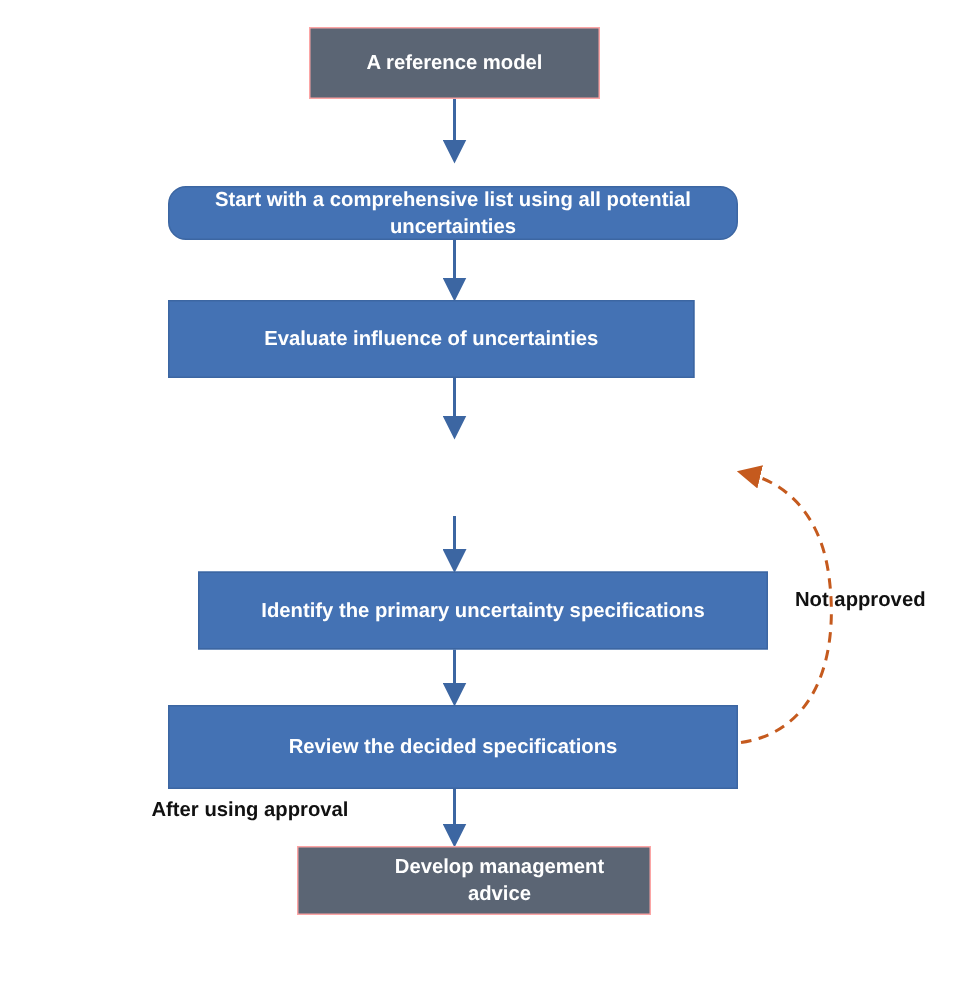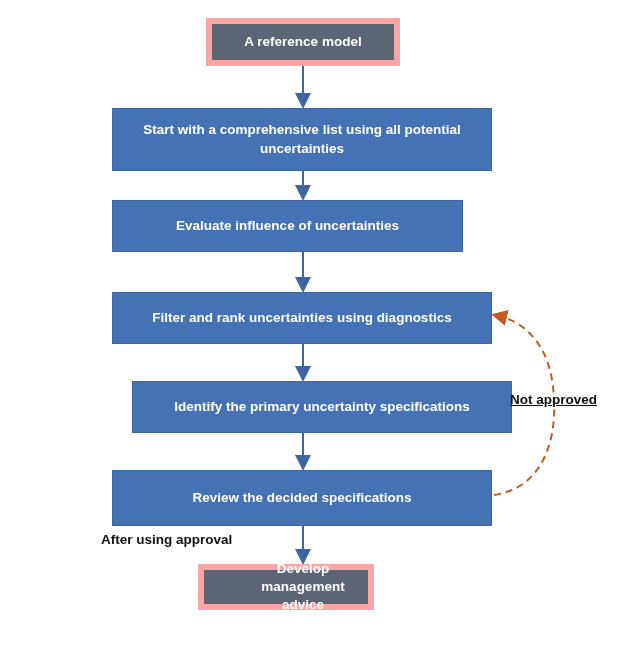--- a/index.html
+++ b/index.html
@@ -28,21 +28,21 @@
     justify-content: center;
     text-align: center;
     color: #ffffff;
     font-weight: bold;
     font-size: 13.5px;
     line-height: 1.35;
     padding: 4px 10px;
   }
   .node.gray {
     background: #5b6574;
-    border: 6px solid #fca5a5;
+    border: 1px solid #fca5a5;
   }
   .node.blue {
     background: #4472b4;
     border: 1px solid #3c66a2;
   }
   .label {
     position: absolute;
     font-size: 13.5px;
     font-weight: bold;
     color: #111111;
@@ -50,28 +50,28 @@
   }
   svg.arrows {
     position: absolute;
     left: 0; top: 0;
     width: 639px;
     height: 661px;
     pointer-events: none;
   }
   
   #node-0 { left: 206px; top: 18px;  width: 194px; height: 48px; }
-  #node-1 { left: 112px; top: 108px; width: 380px; height: 63px; }
+  #node-1 { left: 112px; top: 124px; width: 380px; height: 36px; border-radius: 12px; }
   #node-2 { left: 112px; top: 200px; width: 351px; height: 52px; }
   #node-3 { left: 112px; top: 292px; width: 380px; height: 52px; }
   #node-4 { left: 112px; top: 381px; width: 380px; height: 52px; margin-left: 20px; }
   #node-5 { left: 112px; top: 470px; width: 380px; height: 56px; }
-  #node-6 { left: 198px; top: 564px; width: 176px; height: 46px; padding-left: 44px; }
+  #node-6 { left: 198px; top: 564px; width: 236px; height: 46px; padding-left: 44px; }
 
-  #label-not-approved { left: 510px; top: 392px; text-decoration: underline; }
+  #label-not-approved { left: 530px; top: 392px; }
   #label-after-approval { left: 101px; top: 532px; }
 </style>
 </head>
 <body>
 
 <div id="canvas">
 
   <svg class="arrows" viewBox="0 0 639 661" xmlns="http://www.w3.org/2000/svg">
     <defs>
       <marker id="arrowblue" markerWidth="8" markerHeight="8" refX="4" refY="4" orient="auto" markerUnits="strokeWidth">
@@ -99,23 +99,20 @@
   </div>
 
   <div class="node blue" id="node-1">
     <span>Start with a comprehensive list using all potential uncertainties</span>
   </div>
 
   <div class="node blue" id="node-2">
     <span>Evaluate influence of uncertainties</span>
   </div>
 
-  <div class="node blue" id="node-3">
-    <span>Filter and rank uncertainties using diagnostics</span>
-  </div>
 
   <div class="node blue" id="node-4">
     <span>Identify the primary uncertainty specifications</span>
   </div>
 
   <div class="node blue" id="node-5">
     <span>Review the decided specifications</span>
   </div>
 
   <div class="node gray" id="node-6">

